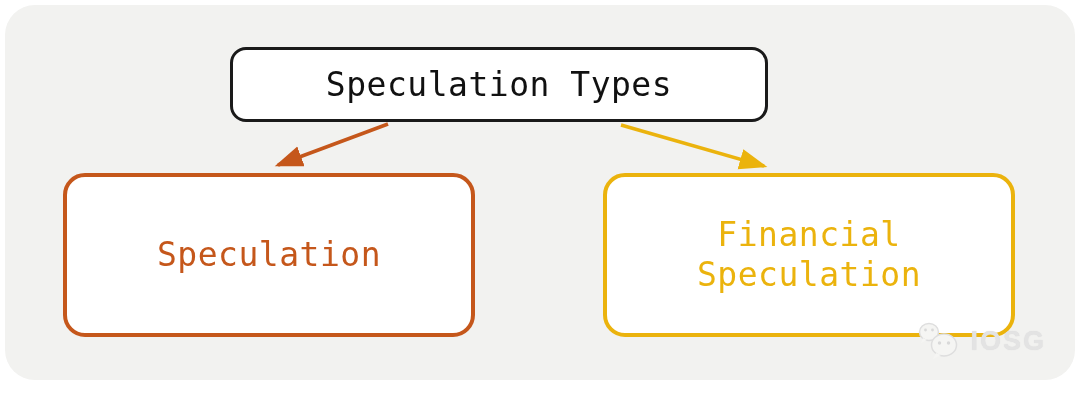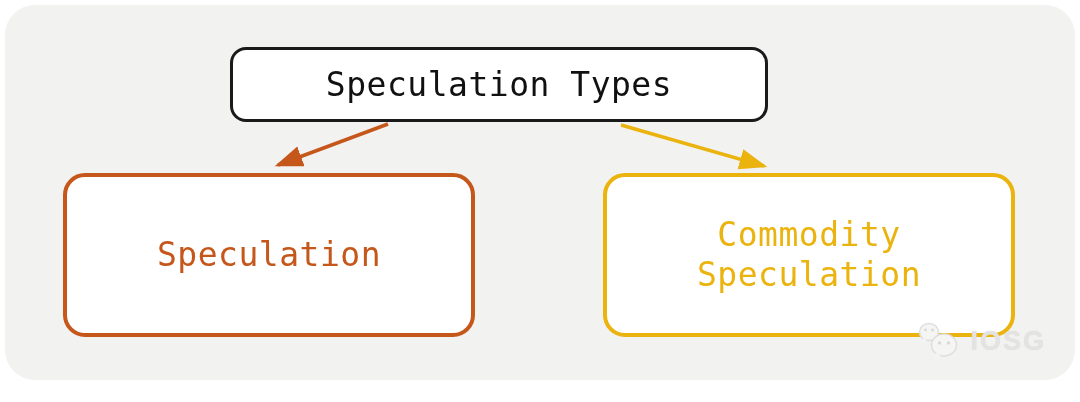--- a/index.html
+++ b/index.html
@@ -89,21 +89,21 @@
 
   <div class="node node-root" style="border-color: rgb(26, 26, 26); color: rgb(17, 17, 17);">
     <span>Speculation Types</span>
   </div>
 
   <div class="node node-child node-financial" style="border-color: rgb(197, 87, 27); color: rgb(197, 87, 27);">
     <span>Speculation</span>
   </div>
 
   <div class="node node-child node-commodity" style="border-color: rgb(235, 179, 13); color: rgb(235, 179, 13);">
-    <span>Commodity</span>
+    <span>Financial</span>
     <span>Speculation</span>
   </div>
 
   <div class="watermark" style="color: rgb(227, 227, 227);">
     <svg width="46" height="40" viewBox="0 0 46 40">
       <g fill="#f5f5f3" stroke="#dedede" stroke-width="1.5">
         <ellipse cx="12" cy="11" rx="9.5" ry="8.5"></ellipse>
         <path d="M6 17 L4 22 L10 19 Z" stroke="none"></path>
         <ellipse cx="27" cy="24" rx="12.5" ry="11"></ellipse>
         <path d="M19 32 L16 38 L24 34 Z" stroke="none"></path>

